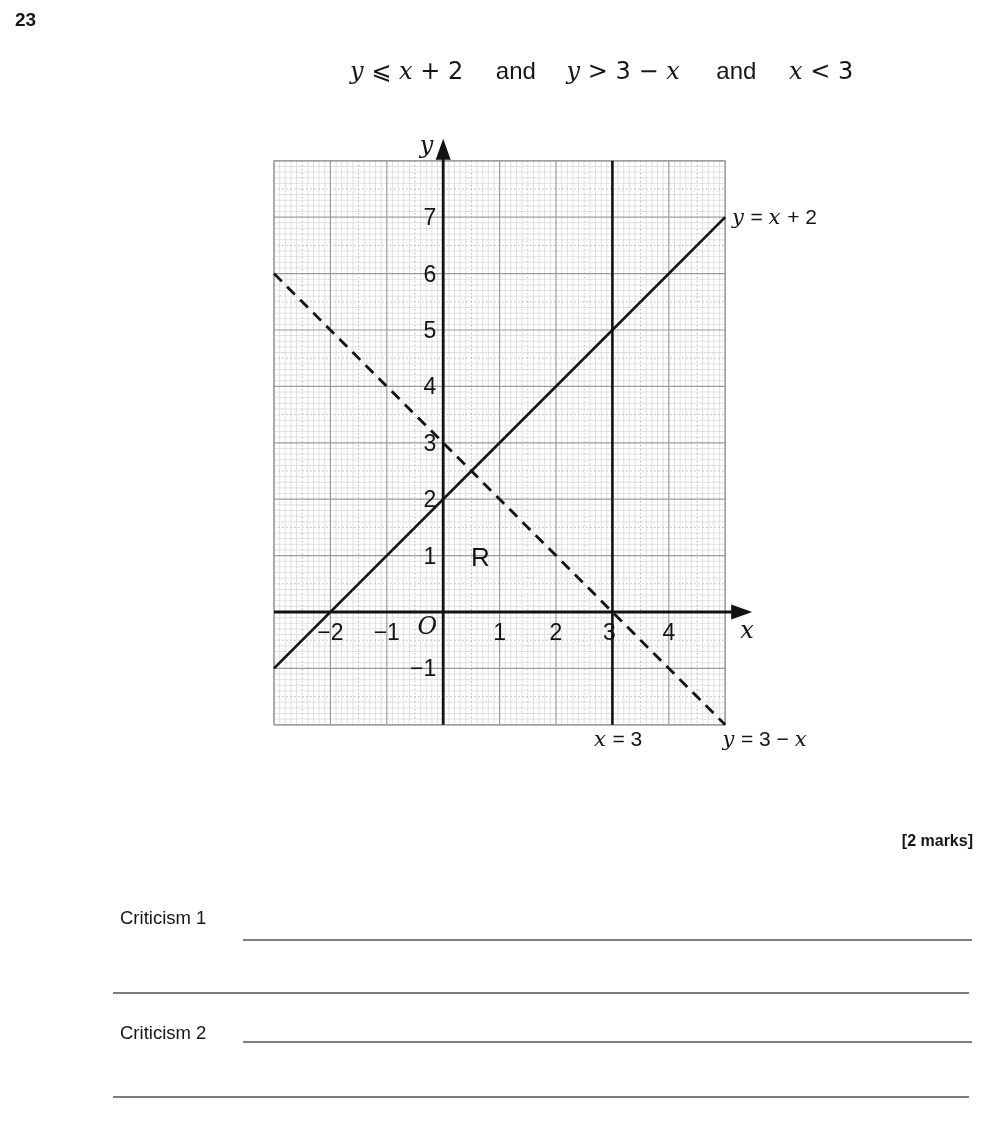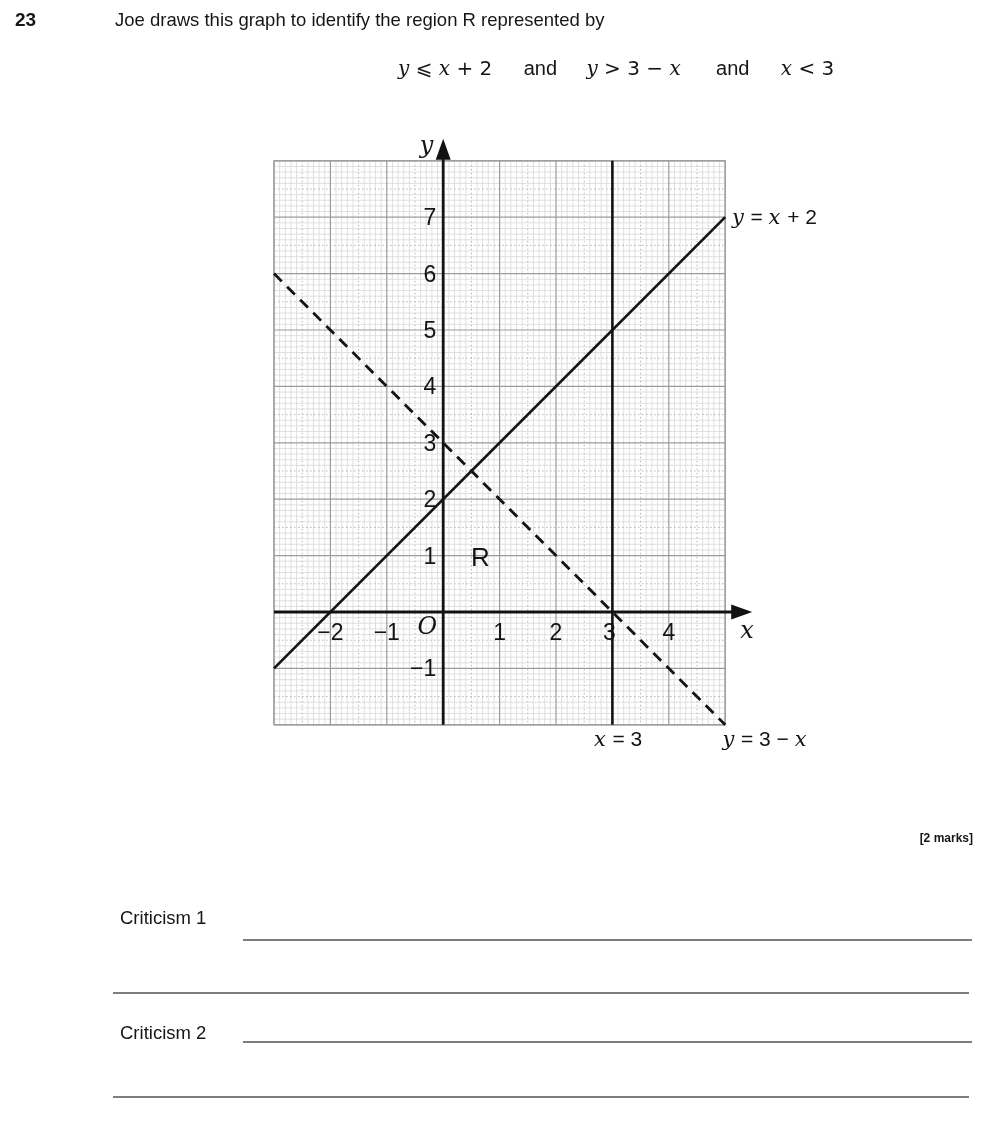--- a/index.html
+++ b/index.html
@@ -3,29 +3,29 @@
 <meta charset="utf-8">
 <style>
   html,body{margin:0;padding:0;background:#ffffff;}
   .page{
     position:relative;width:982px;height:1141px;background:#ffffff;
     font-family:"Liberation Sans",sans-serif;color:#161616;overflow:hidden;text-align:center;
   }
   .abs{position:absolute;}
   .qnum{left:15px;top:8px;font-size:19px;font-weight:bold;line-height:1.25;}
   .qtext{left:115px;top:8px;font-size:18.5px;line-height:1.25;}
-  .ineq{left:350px;top:55px;font-size:20px;line-height:1.3;white-space:nowrap;
-        font-family:"DejaVu Sans",sans-serif;margin-left:48px;}
+  .ineq{left:350px;top:55px;font-size:24px;line-height:1.3;white-space:nowrap;
+        font-family:"DejaVu Sans",sans-serif;}
   .ineq .expr{display:inline-block;}
   .ineq .conj{display:inline-block;font-family:"Liberation Sans",sans-serif;}
   .gap1{margin-right:25px;} .gap2{margin-right:23px;}
   .gap3{margin-right:29px;} .gap4{margin-right:25px;}
   .mvar{font-family:"DejaVu Serif",serif;font-style:italic;}
   .make{left:113px;top:804px;font-size:18.5px;line-height:1.25;}
-  .marks{right:9px;top:831px;font-size:12px;font-weight:bold;line-height:1.25;}
+  .marks{right:9px;top:831px;font-size:16px;font-weight:bold;line-height:1.25;}
   .critlabel{font-size:18.5px;line-height:1.25;margin-left:7px;}
   .c1{left:113px;top:906px;} .c2{left:113px;top:1021px;}
   .rule{height:2px;background:#7d7d7d;}
   .l1{left:243px;top:939px;width:729px;}
   .l2{left:113px;top:992px;width:856px;}
   .l3{left:243px;top:1041px;width:729px;}
   .l4{left:113px;top:1096px;width:856px;}
   svg text{font-family:"Liberation Sans",sans-serif;fill:#141414;}
   .g-minor{stroke:#d8d8d8;stroke-width:0.8;}
   .g-half{stroke:#b4b4b4;stroke-width:1;stroke-dasharray:1.5 2.5;}
@@ -39,21 +39,20 @@
   .eqlabel{font-size:21px;}
   .svar{font-family:"DejaVu Serif",serif;font-style:italic;}
   .region{font-size:26px;}
 </style>
 </head>
 <body>
 
 <div class="page">
 
   <div class="abs qnum">23</div>
-  <div class="abs qtext">Joe draws this graph to identify the region R represented by</div>
 
   <div class="abs ineq">
     <span class="expr gap1"><span class="mvar">y</span> <span>⩽</span> <span class="mvar">x</span> <span>+</span> <span>2</span></span>
     <span class="conj gap2">and</span>
     <span class="expr gap3"><span class="mvar">y</span> <span>&gt;</span> <span>3</span> <span>−</span> <span class="mvar">x</span></span>
     <span class="conj gap4">and</span>
     <span class="expr"><span class="mvar">x</span> <span>&lt;</span> <span>3</span></span>
   </div>
 
   <svg id="graph-svg" class="abs" style="left:230px;top:115px;" width="590" height="660" viewBox="230 115 590 660">

